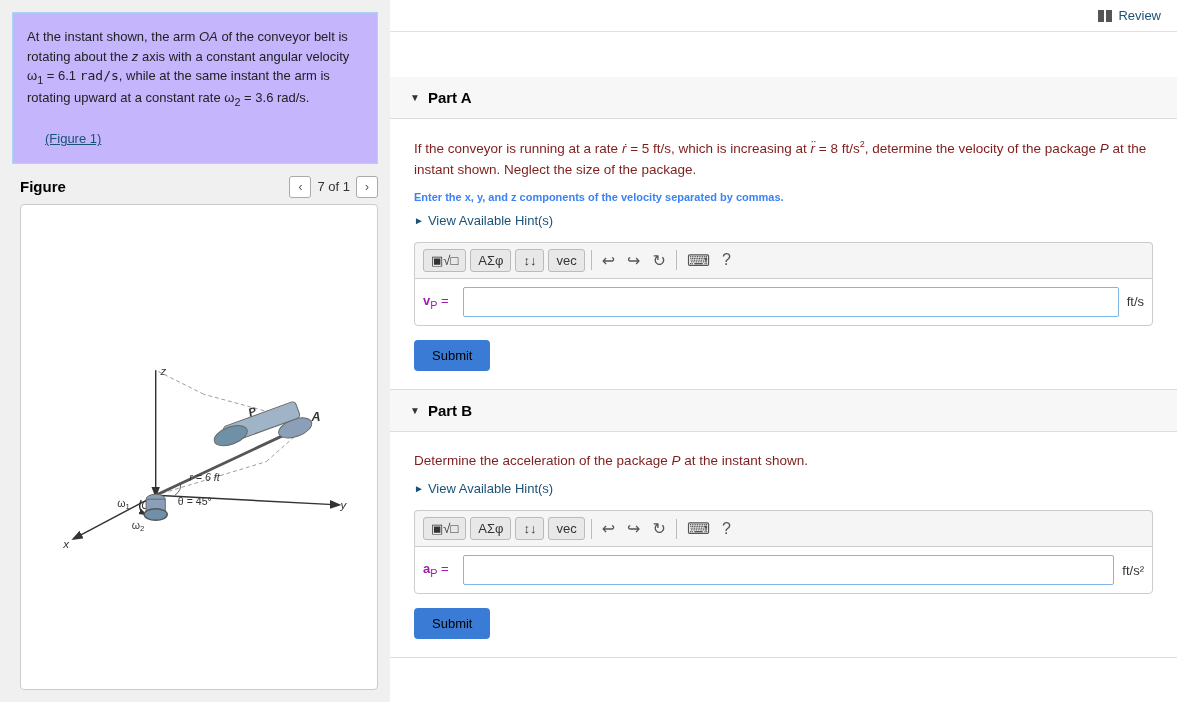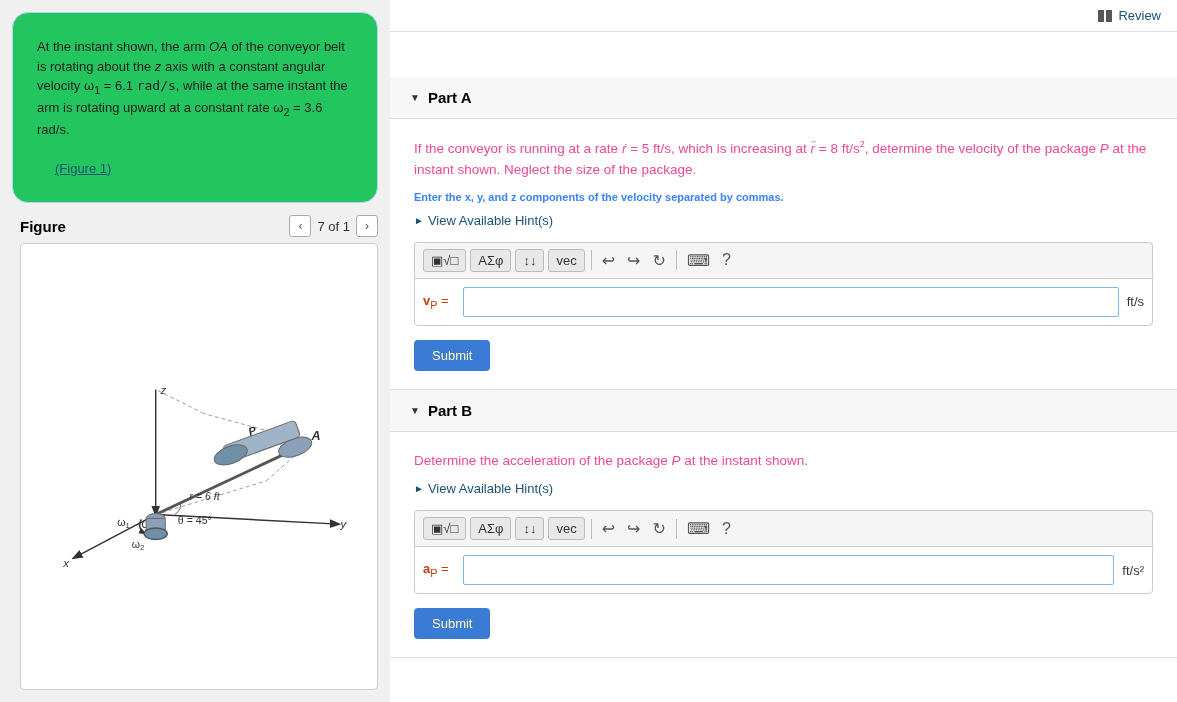--- a/index.html
+++ b/index.html
@@ -17,24 +17,24 @@
       width: 390px;
       min-width: 390px;
       background: #f0f0f0;
       display: flex;
       flex-direction: column;
       padding: 12px;
       gap: 12px;
     }
 
     .problem-statement {
-      background: #22c55e;
+      background: #c4b5fd;
       border: 1px solid #aed6f1;
-      border-radius: 16px;
-      padding: 24px;
+      border-radius: 0;
+      padding: 14px;
       font-size: 13px;
       line-height: 1.5;
       color: #222;
     }
     .problem-statement .figure-link {
       color: #1a5276;
       text-decoration: underline;
       cursor: pointer;
       margin-left: 18px;
     }
@@ -154,21 +154,21 @@
     }
 
     .part-content {
       padding: 18px 24px;
       background: #fff;
     }
 
     .question-text {
       font-size: 13.5px;
       line-height: 1.6;
-      color: #ec4899;
+      color: #7f1d1d;
       margin-bottom: 10px;
     }
     .question-text sup { font-size: 9px; }
 
     .bold-instruction {
       font-weight: bold;
       font-size: 11px;
       margin-bottom: 10px;
       color: #3b82f6;
     }
@@ -229,42 +229,42 @@
       align-items: center;
       gap: 8px;
       padding: 8px;
       border: 1px solid #ccc;
       border-radius: 0 0 4px 4px;
       background: #fff;
       margin-bottom: 12px;
     }
     .input-label {
       font-size: 13px;
-      color: #c2410c;
+      color: #a21caf;
       white-space: nowrap;
       min-width: 32px;
     }
     .math-input {
       flex: 1;
       border: 1px solid #7eb6e8;
       border-radius: 2px;
       padding: 5px 8px;
       font-size: 13px;
       outline: none;
       height: 30px;
     }
     .unit-label {
       font-size: 13px;
       color: #333;
       white-space: nowrap;
     }
 
     .submit-btn {
       background: #3a7bd5;
-      color: #fef9c3;
+      color: #000000;
       border: none;
       border-radius: 4px;
       padding: 8px 18px;
       font-size: 13px;
       cursor: pointer;
       margin-top: 2px;
     }
 
     
     .figure-svg {

